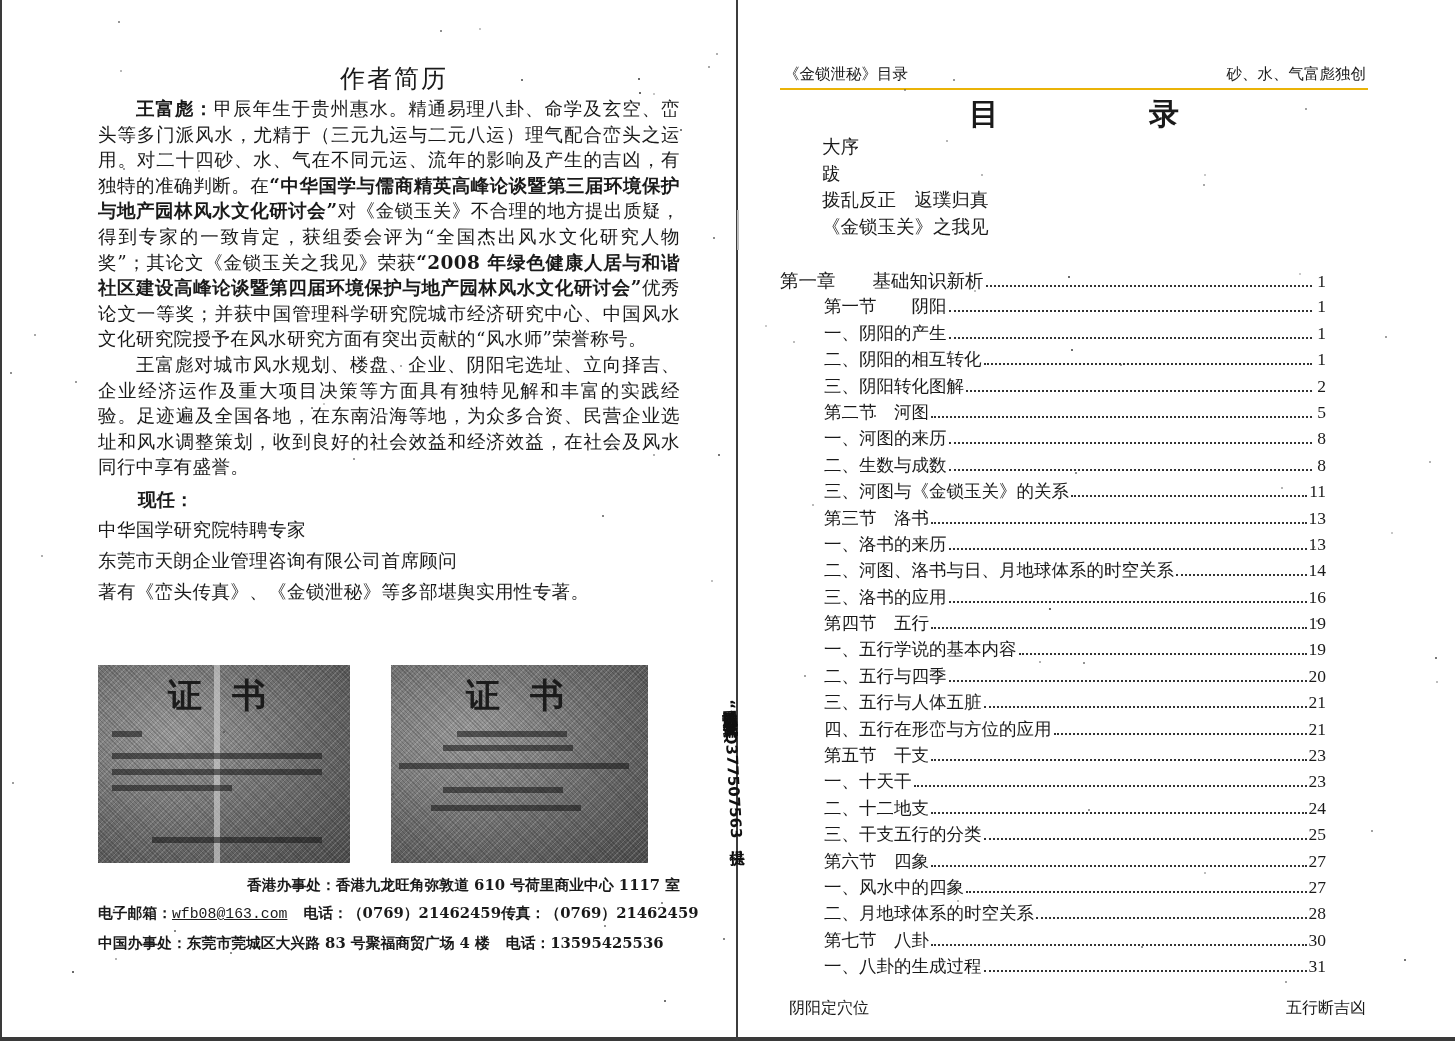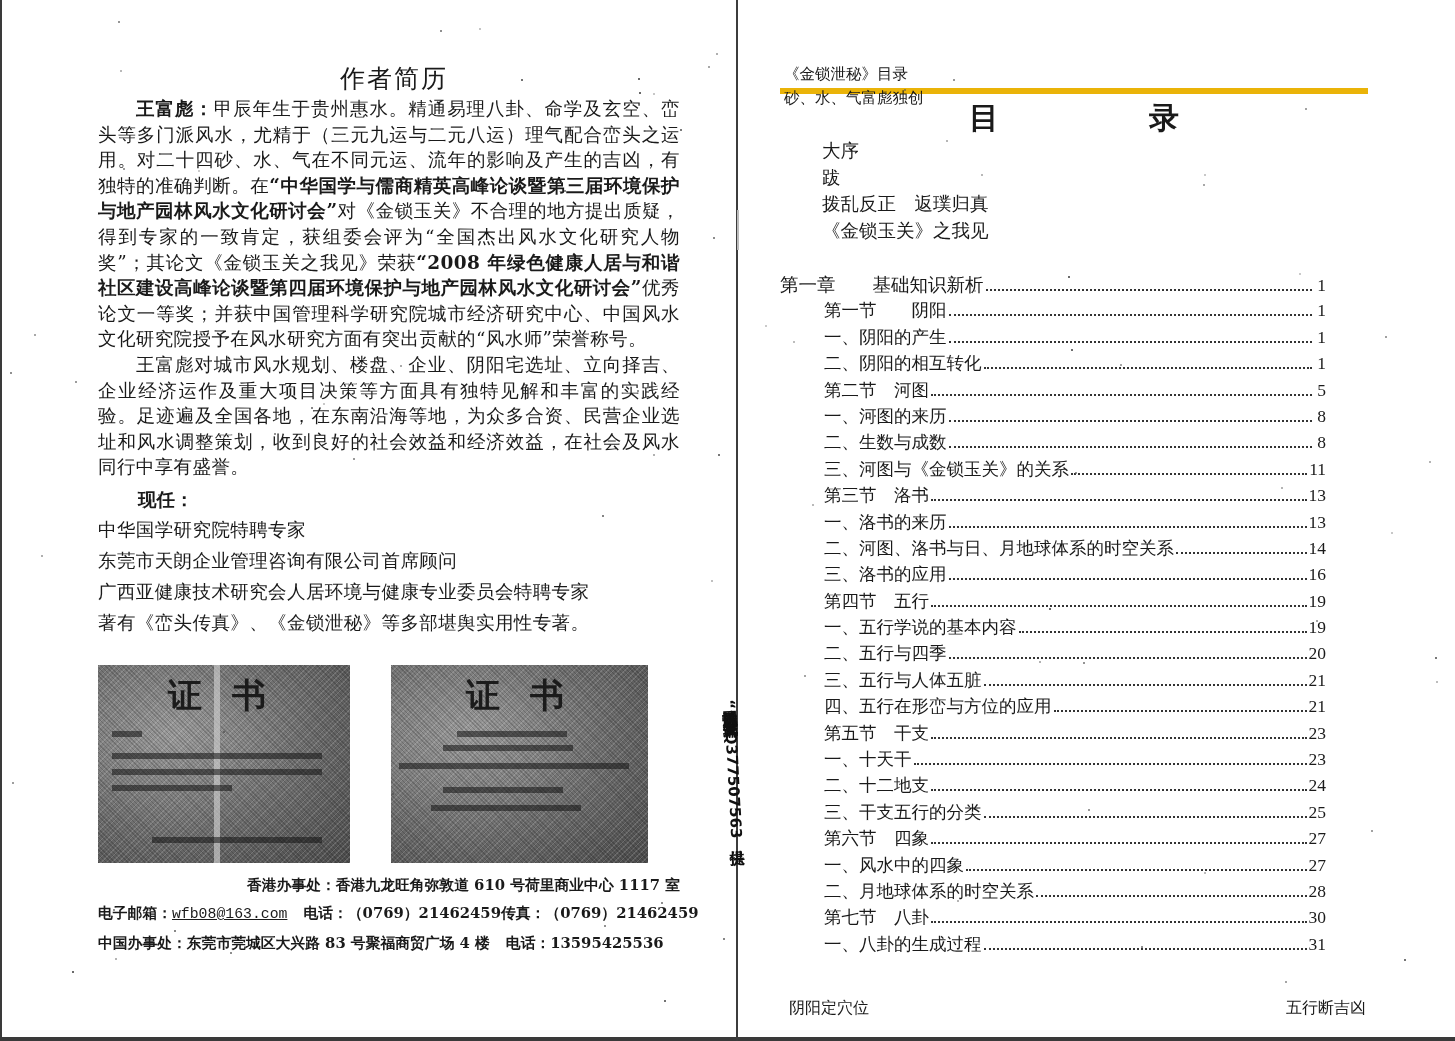--- a/index.html
+++ b/index.html
@@ -46,21 +46,21 @@
 
   .stamp {
     position: absolute; left: 717px; top: 700px; width: 20px;
     font-family: "DejaVu Sans", sans-serif; font-weight: bold; font-size: 15px; line-height: 17px;
     writing-mode: vertical-rl; color: #111; white-space: nowrap;
     transform: rotate(-3deg); transform-origin: top left;
   }
 
   
   .right-page { position: absolute; left: 780px; top: 62px; width: 588px; }
-  .run-head { display: flex; justify-content: space-between; font-size: 15.5px; height: 24px; line-height: 24px; border-bottom: 6px solid #eab308; padding: 0 2px 2px 4px; flex-direction: column; }
+  .run-head { display: flex; justify-content: space-between; font-size: 15.5px; height: 24px; line-height: 24px; border-bottom: 2px solid #eab308; padding: 0 2px 2px 4px; }
   .toc-title { text-align: center; font-size: 30px; font-weight: bold; height: 40px; line-height: 40px; margin-top: 4px; letter-spacing: 60px; padding-left: 60px; }
   .front { margin-left: 42px; font-size: 18.5px; line-height: 26.5px; }
   .front div { height: 26.5px; }
   .toc { margin-top: 28px; }
   .toc-row { display: flex; align-items: baseline; height: 26.4px; font-size: 17.5px; padding-right: 42px; justify-content: center; }
   .toc-row.lvl1 { padding-left: 0; font-size: 18.5px; }
   .toc-row.lvl2 { padding-left: 44px; }
   .toc-row.lvl3 { padding-left: 44px; }
   .toc-label { white-space: pre; }
   .toc-dots { flex: 1; border-bottom: 2.5px dotted #333; margin: 0 2px 5px 2px; min-width: 10px; }
@@ -78,21 +78,20 @@
 <div class="spine"></div>
 <div class="spine-light"></div>
 
 <div class="left-page">
   <div class="bio-title">作者简历</div>
   <p class="bio-para"><b>王富彪：</b><span>甲辰年生于贵州惠水。精通易理八卦、命学及玄空、峦头等多门派风水，尤精于（三元九运与二元八运）理气配合峦头之运用。对二十四砂、水、气在不同元运、流年的影响及产生的吉凶，有独特的准确判断。在</span><b>“中华国学与儒商精英高峰论谈暨第三届环境保护与地产园林风水文化研讨会”</b><span>对《金锁玉关》不合理的地方提出质疑，得到专家的一致肯定，获组委会评为“全国杰出风水文化研究人物奖”；其论文《金锁玉关之我见》荣获</span><b>“2008 年绿色健康人居与和谐社区建设高峰论谈暨第四届环境保护与地产园林风水文化研讨会”</b><span>优秀论文一等奖；并获中国管理科学研究院城市经济研究中心、中国风水文化研究院授予在风水研究方面有突出贡献的“风水师”荣誉称号。</span></p>
   <p class="bio-para">王富彪对城市风水规划、楼盘、企业、阴阳宅选址、立向择吉、企业经济运作及重大项目决策等方面具有独特见解和丰富的实践经验。足迹遍及全国各地，在东南沿海等地，为众多合资、民营企业选址和风水调整策划，收到良好的社会效益和经济效益，在社会及风水同行中享有盛誉。</p>
   <div class="pos-label">现任：</div>
   <div class="pos-item">中华国学研究院特聘专家</div>
   <div class="pos-item">东莞市天朗企业管理咨询有限公司首席顾问</div>
-  <div class="pos-item">广西亚健康技术研究会人居环境与健康专业委员会特聘专家</div>
   <div class="pos-item">著有《峦头传真》、《金锁泄秘》等多部堪舆实用性专著。</div>
 </div>
 
 <div class="cert cert-1">
   <div class="cert-bg"></div>
   <div class="cert-title">证书</div>
   <div class="cert-line" style="left:14px;top:66px;width:30px;"></div>
   <div class="cert-line" style="left:14px;top:88px;width:210px;"></div>
   <div class="cert-line" style="left:14px;top:104px;width:210px;"></div>
   <div class="cert-line" style="left:14px;top:120px;width:120px;"></div>
@@ -139,20 +138,25 @@
       </div>
       <div class="toc-row lvl3">
         <span class="toc-label">一、阴阳的产生</span>
         <span class="toc-dots"></span>
         <span class="toc-page">1</span>
       </div>
       <div class="toc-row lvl3">
         <span class="toc-label">二、阴阳的相互转化</span>
         <span class="toc-dots"></span>
         <span class="toc-page">1</span>
+      </div>
+      <div class="toc-row lvl3">
+        <span class="toc-label">三、阴阳转化图解</span>
+        <span class="toc-dots"></span>
+        <span class="toc-page">2</span>
       </div>
       <div class="toc-row lvl2">
         <span class="toc-label">第二节　河图</span>
         <span class="toc-dots"></span>
         <span class="toc-page">5</span>
       </div>
       <div class="toc-row lvl3">
         <span class="toc-label">一、河图的来历</span>
         <span class="toc-dots"></span>
         <span class="toc-page">8</span>

